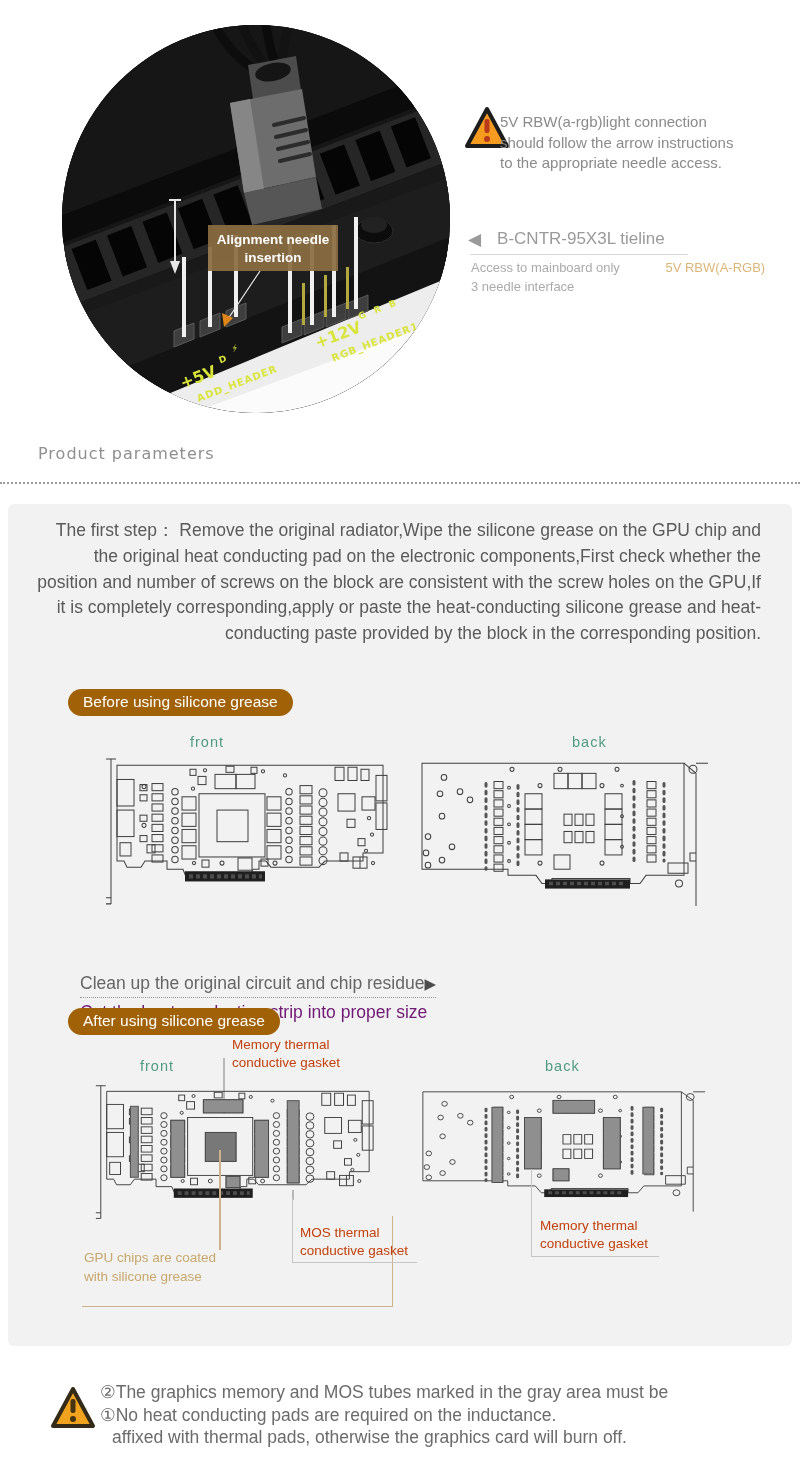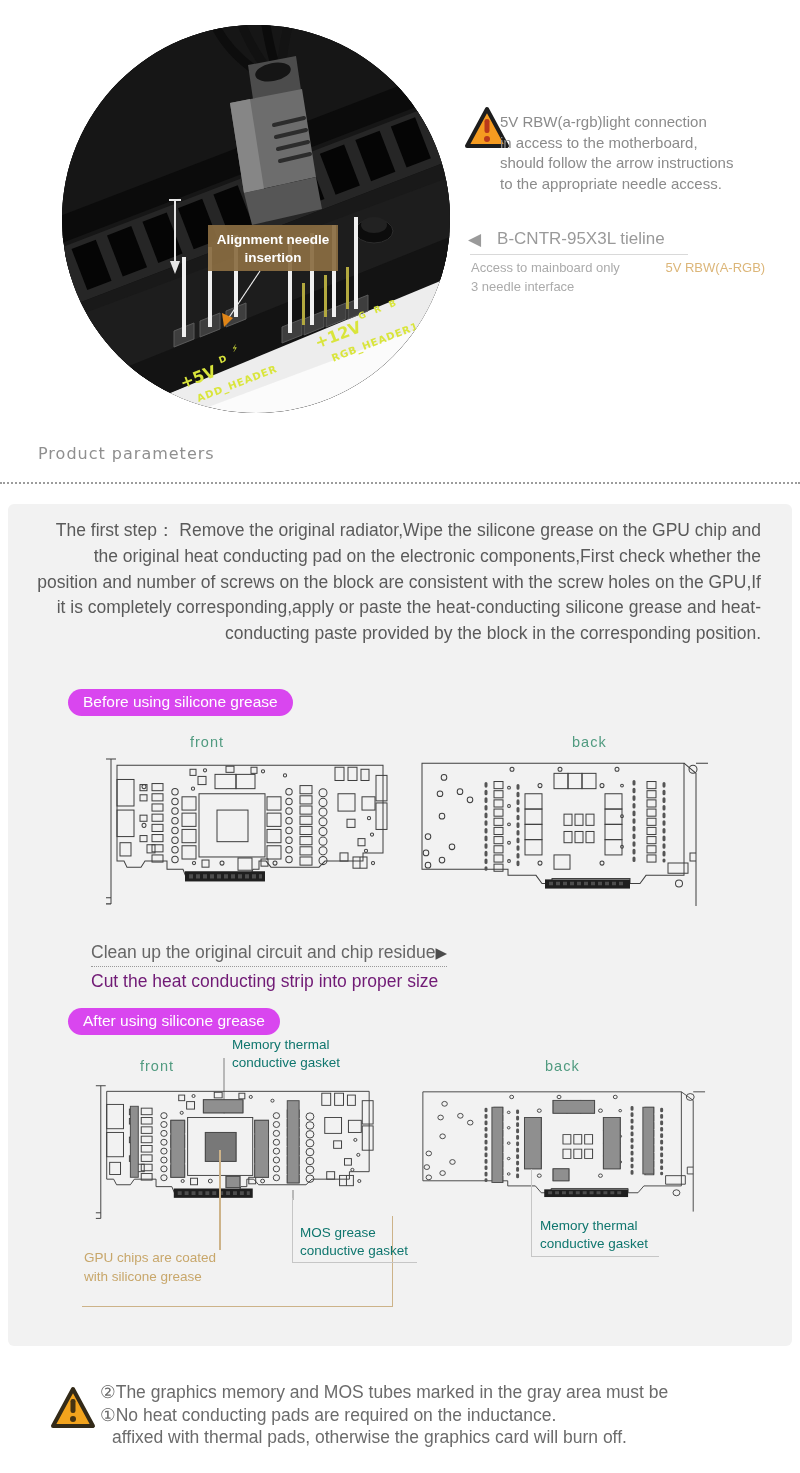--- a/index.html
+++ b/index.html
@@ -15,27 +15,27 @@
   .tieline-underline{left:470px;top:254px;width:218px;height:1px;background:#d9d9d9;}
   .tieline-sub{left:471px;top:260px;font-size:13px;color:#ababab;}
   .tieline-sub2{left:471px;top:279px;font-size:13px;color:#ababab;}
   .hl-orange{color:#dcb679;padding-left:42px;}
   
   #section-title{left:38px;top:444px;font-size:16px;color:#8f8f8f;letter-spacing:1px;font-family:"DejaVu Sans",sans-serif;}
   #dotted-rule{left:0;top:482px;width:800px;height:0;border-top:2px dotted #9c9c9c;}
   
   #card{left:8px;top:504px;width:784px;height:842px;background:#f2f2f2;border-radius:6px;}
   #intro{left:34px;top:518px;width:727px;font-size:17.5px;line-height:25.8px;color:#5a5a5a;text-align:right;}
-  .badge{background:#d946ef;color:#fff;font-size:15.5px;padding:4px 15px 5px 15px;border-radius:15px;display:inline-block;}
+  .badge{background:#a16207;color:#fff;font-size:15.5px;padding:4px 15px 5px 15px;border-radius:15px;display:inline-block;}
   .fb-label{font-size:14.5px;color:#519b80;letter-spacing:1px;margin-top:12px;}
-  .clean-wrap{left:80px;top:942px;margin-left:11px;}
+  .clean-wrap{left:80px;top:973px;}
   .clean-l1{font-size:17.5px;color:#666;border-bottom:1px dotted #999;padding-bottom:3px;display:inline-block;}
   .clean-arrow{color:#4c4c4c;font-size:15px;}
   .clean-l2{font-size:17.5px;color:#701a75;margin-top:4px;}
-  .ann{font-size:13.5px;line-height:18px;color:#0f766e;}
+  .ann{font-size:13.5px;line-height:18px;color:#c2410c;}
   .ann-tan{font-size:13.5px;line-height:19px;color:#c8a76b;}
   .leader{width:1.5px;background:#b8b8b8;}
   .leader-tan{width:1.5px;background:#cdb389;}
   #gpu-box{left:82px;top:1216px;width:310px;height:90px;border-right:1px solid #cdb389;border-bottom:1px solid #cdb389;}
   #mos-box{left:292px;top:1198px;width:124px;height:64px;border-left:1px solid #c6c6c6;border-bottom:1px solid #c6c6c6;}
   #memback-box{left:531px;top:1169px;width:127px;height:87px;border-left:1px solid #c6c6c6;border-bottom:1px solid #c6c6c6;}
   
   .foot-text{left:100px;top:1381px;font-size:17.5px;line-height:22.5px;color:#6b6b6b;}
   .foot-line3{padding-left:12px;}
 </style>
@@ -346,21 +346,20 @@
     </svg>
   </div>
 
   <svg class="abs" style="left:464px;top:106px" width="48" height="46" viewBox="0 0 48 46">
     <use href="#warn-tri" fill="#f59b20" stroke="#1d1d1d"></use>
     <rect x="20.5" y="13" width="5" height="14" rx="2.2" fill="#b9391b"></rect>
     <circle cx="23" cy="33" r="3" fill="#b9391b"></circle>
   </svg>
   <div class="abs warn-text">
     <div>5V RBW(a-rgb)light connection</div>
-    <div>in access to the motherboard,</div>
     <div>should follow the arrow instructions</div>
     <div>to the appropriate needle access.</div>
   </div>
 
   <div class="abs tieline-row">
     <span class="tieline-arrow">◀</span><span class="tieline-title">B-CNTR-95X3L tieline</span>
   </div>
   <div class="abs tieline-underline"></div>
   <div class="abs tieline-sub">
     <span>Access to mainboard only </span><span class="hl-orange">5V RBW(A-RGB)</span>
@@ -417,21 +416,21 @@
   <div class="abs" id="gpu-box">
     <div class="ann-tan" style="position:absolute;left:2px;top:32px">
       <div>GPU chips are coated</div>
       <div>with silicone grease</div>
     </div>
   </div>
 
   <div class="abs leader" style="left:292px;top:1190px;height:10px"></div>
   <div class="abs" id="mos-box">
     <div class="ann" style="position:absolute;left:7px;top:26px">
-      <div>MOS grease</div>
+      <div>MOS thermal</div>
       <div>conductive gasket</div>
     </div>
   </div>
 
   <div class="abs" id="memback-box">
     <div class="ann" style="position:absolute;left:8px;top:48px">
       <div>Memory thermal</div>
       <div>conductive gasket</div>
     </div>
   </div>

